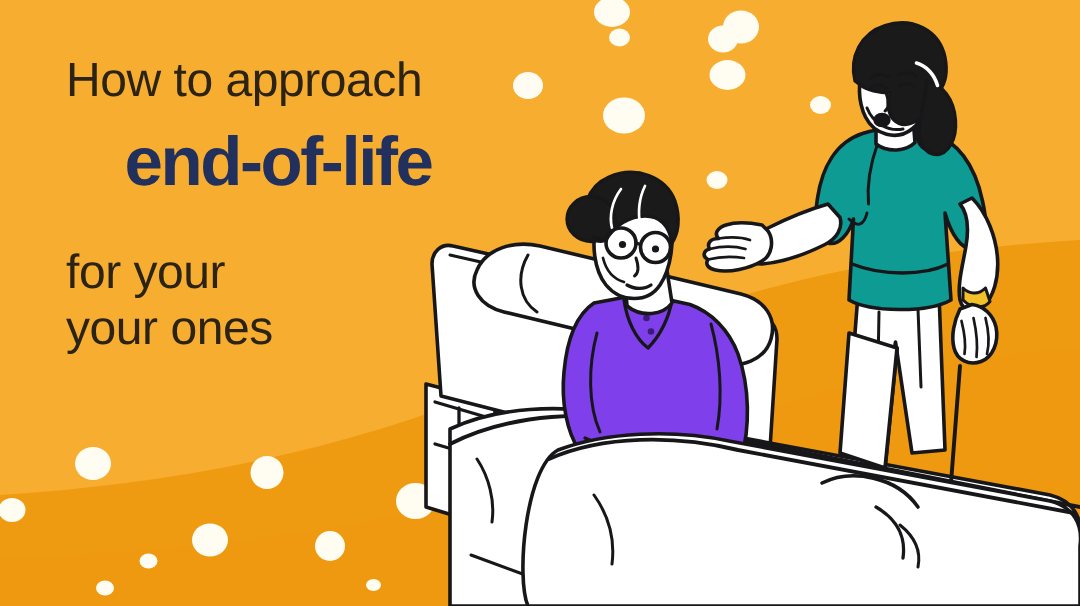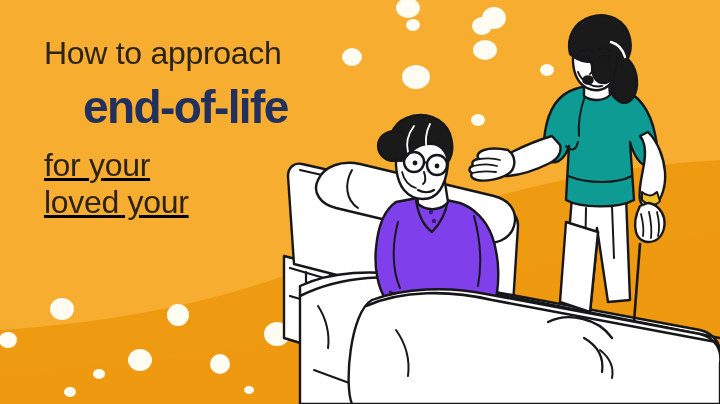--- a/index.html
+++ b/index.html
@@ -44,21 +44,21 @@
   }
   .line-bold {
     font-size: 46px;
     font-weight: 700;
     letter-spacing: -1.6px;
     line-height: 1.04;
     color: #22305E;
     white-space: nowrap;
   }
   #headline-strong { margin-top: 12px; margin-left: 39px; }
-  #headline-sub { margin-top: 16px; text-decoration: underline; }
+  #headline-sub { margin-top: 32px; }
   #sub-line-2 { margin-top: 2px; }
 </style>
 </head>
 <body>
 
 <div id="hero-banner">
 
   <svg id="bg-svg" viewBox="0 0 720 404" preserveAspectRatio="none" aria-hidden="true">
     <defs>
       <clipPath id="frameClip">
@@ -259,17 +259,17 @@
 
   <div id="headline-block">
     <div class="line-light" id="headline-lead">How to approach</div>
 
     <div id="headline-strong">
       <div class="line-bold" id="emphasis-line-1">end-of-life</div>
     </div>
 
     <div id="headline-sub">
       <div class="line-light" id="sub-line-1">for your</div>
-      <div class="line-light" id="sub-line-2">loved your</div>
+      <div class="line-light" id="sub-line-2">your ones</div>
     </div>
   </div>
 
 </div>
 
 </body></html>

